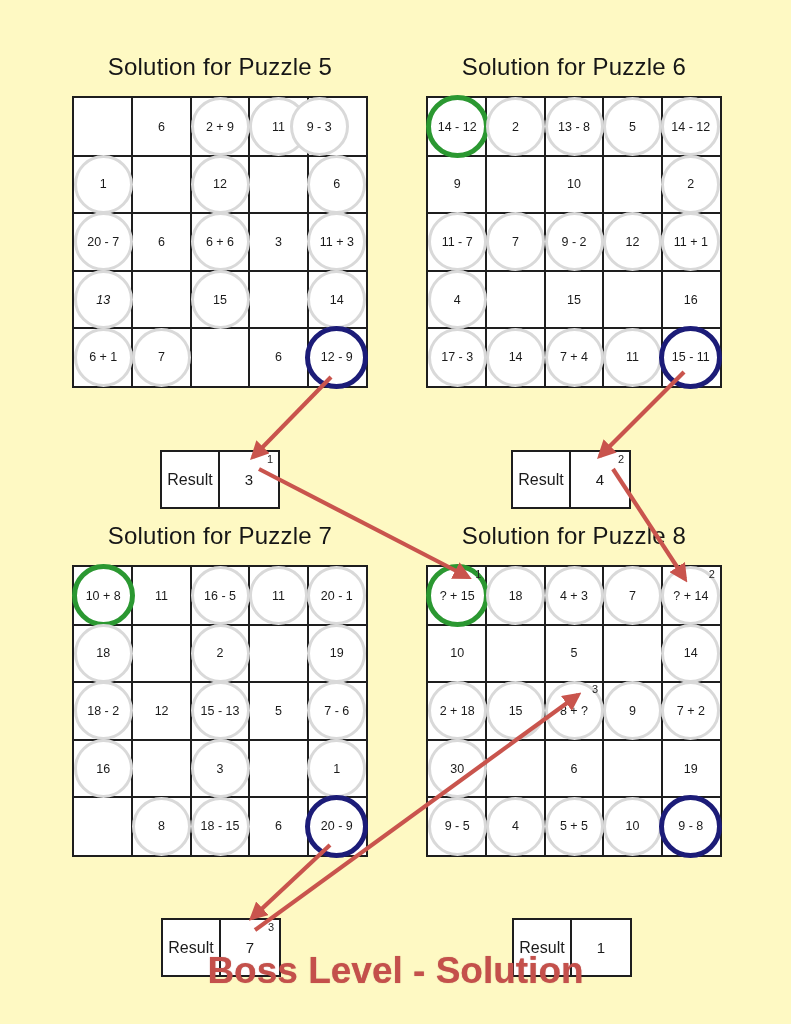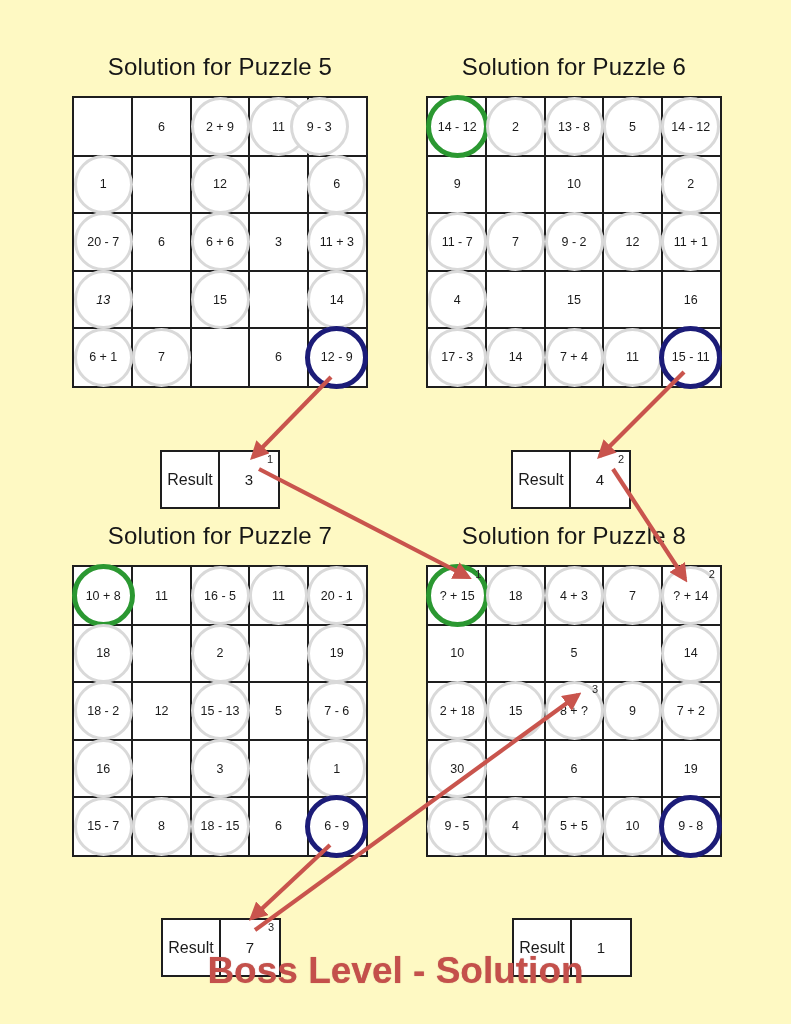--- a/index.html
+++ b/index.html
@@ -380,41 +380,36 @@
         <div class="disc gray">
           <span class="cell-text">3</span>
         </div>
       </div>
       <div class="cell" style="left: 175.2px; top: 172.8px;"></div>
       <div class="cell" style="left: 233.6px; top: 172.8px;">
         <div class="disc gray">
           <span class="cell-text">1</span>
         </div>
       </div>
-      <div class="cell" style="left: 0px; top: 230.4px;">
-        <div class="disc gray">
-          <span class="cell-text">15 - 7</span>
-        </div>
-      </div>
       <div class="cell" style="left: 58.4px; top: 230.4px;">
         <div class="disc gray">
           <span class="cell-text">8</span>
         </div>
       </div>
       <div class="cell" style="left: 116.8px; top: 230.4px;">
         <div class="disc gray">
           <span class="cell-text">18 - 15</span>
         </div>
       </div>
       <div class="cell" style="left: 175.2px; top: 230.4px;">
         <span class="cell-text">6</span>
       </div>
       <div class="cell" style="left: 233.6px; top: 230.4px;">
         <div class="disc navy">
-          <span class="cell-text">6 - 9</span>
+          <span class="cell-text">20 - 9</span>
         </div>
       </div>
     </div>
   <div class="grid" id="grid-3">
       <div class="vline" style="left: 57.4px;"></div>
       <div class="hline" style="top: 56.6px;"></div>
       <div class="vline" style="left: 115.8px;"></div>
       <div class="hline" style="top: 114.2px;"></div>
       <div class="vline" style="left: 174.2px;"></div>
       <div class="hline" style="top: 171.8px;"></div>
@@ -492,21 +487,21 @@
         </div>
       </div>
       <div class="cell" style="left: 58.4px; top: 172.8px;"></div>
       <div class="cell" style="left: 116.8px; top: 172.8px;">
         <span class="cell-text">6</span>
       </div>
       <div class="cell" style="left: 175.2px; top: 172.8px;"></div>
       <div class="cell" style="left: 233.6px; top: 172.8px;">
         <span class="cell-text">19</span>
       </div>
-      <div class="cell" style="left: 0px; top: 230.4px; justify-content: flex-end;">
+      <div class="cell" style="left: 0px; top: 230.4px;">
         <div class="disc gray">
           <span class="cell-text">9 - 5</span>
         </div>
       </div>
       <div class="cell" style="left: 58.4px; top: 230.4px;">
         <div class="disc gray">
           <span class="cell-text">4</span>
         </div>
       </div>
       <div class="cell" style="left: 116.8px; top: 230.4px;">

